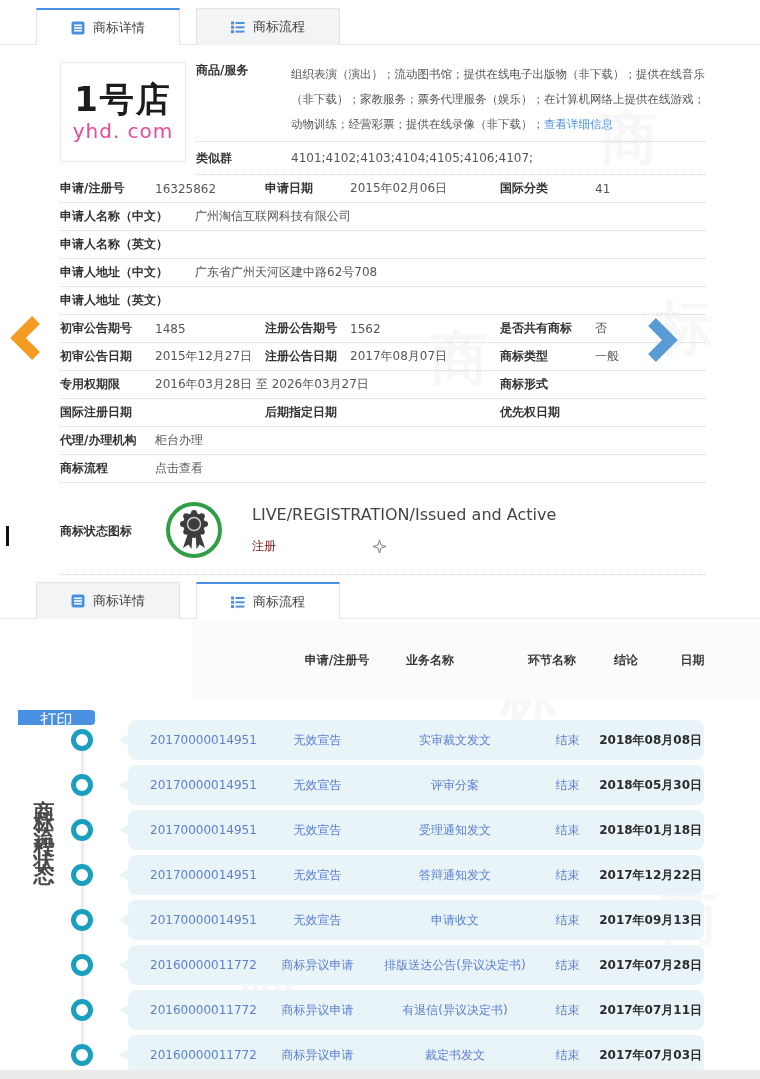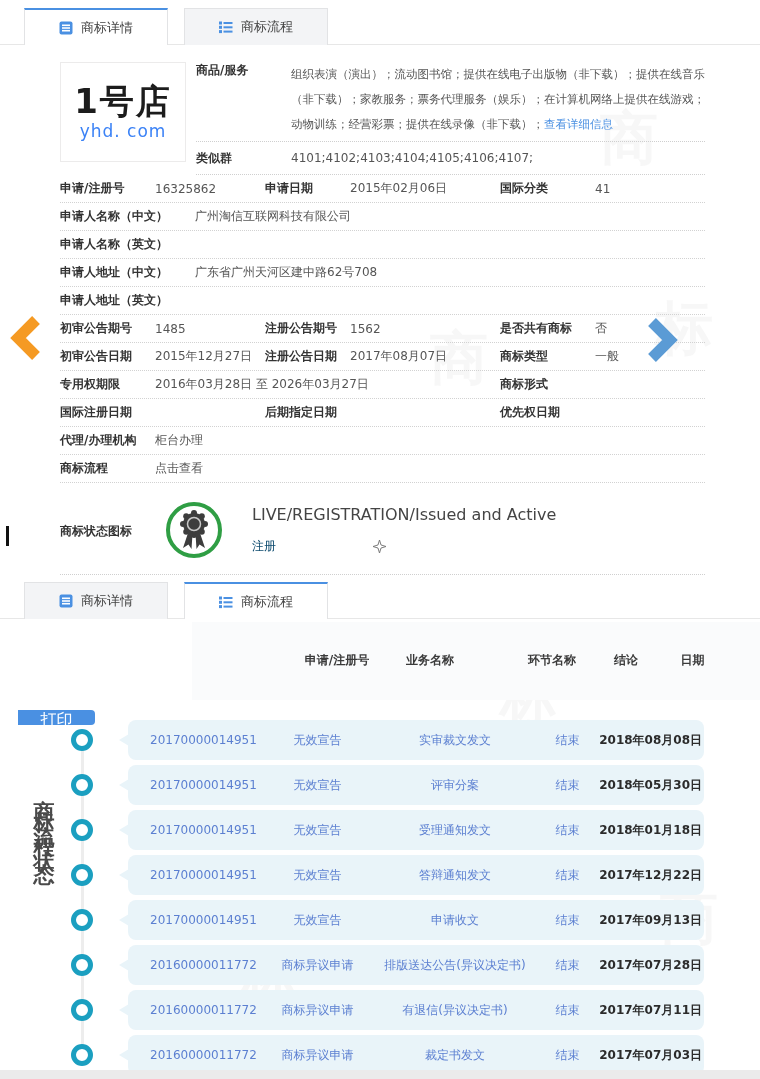--- a/index.html
+++ b/index.html
@@ -5,35 +5,35 @@
   * { margin:0; padding:0; box-sizing:border-box; }
   body { background:#fff; font-family:"DejaVu Sans","Liberation Sans",sans-serif; }
   .page { position:relative; width:760px; height:1079px; background:#fff; overflow:hidden; }
 
   
   .wm { position:absolute; font-size:58px; color:#555; opacity:0.045; font-weight:bold; pointer-events:none; }
 
   .cursor-artifact { position:absolute; left:6px; top:526px; width:3px; height:20px; background:#111; }
 
   
-  .tabbar { position:relative; display:flex; gap:16px; padding-left:24px; height:37px; }
+  .tabbar { position:relative; display:flex; gap:16px; padding-left:36px; height:37px; }
   .tabbar:after { content:""; position:absolute; left:0; right:0; bottom:0; border-bottom:1px solid #e7e7e7; }
   .tab { width:144px; height:37px; display:flex; align-items:center; justify-content:center; gap:8px;
          font-size:13px; color:#444; background:#f3f4f6; border:1px solid #e2e3e5; border-bottom:none; cursor:pointer; position:relative; z-index:2; }
   .tab.active { background:#fff; border-top:2px solid #4a90e2; }
   .tab .ticon { width:14px; height:14px; flex:0 0 auto; }
 
   
   .panel-detail { position:absolute; top:8px; left:0; right:0; height:568px; }
   .detail-body { position:absolute; top:48px; left:60px; width:645px; }
 
   .top-block { display:flex; }
   .logo-box { width:126px; height:100px; margin-top:6px; border:1px solid #ecebeb; display:flex; flex-direction:column; align-items:center; justify-content:center; background:#fff; }
   .logo-line1 { font-size:34px; font-weight:bold; color:#1c1c1c; letter-spacing:2px; line-height:1.1; }
-  .logo-line2 { font-size:17px; color:#3b82f6; letter-spacing:1px; }
+  .logo-line2 { font-size:20px; color:#ec4899; letter-spacing:1px; }
   .top-rows { flex:1; margin-left:10px; }
   .goods-row { display:flex; padding:6px 0 4px 0; border-bottom:1px dotted #cfcfcf; min-height:82px; }
   .similar-row { display:flex; align-items:center; height:33px; border-bottom:1px dotted #cfcfcf; }
   .flabel { font-size:12px; font-weight:bold; color:#333; }
   .goods-row .flabel, .similar-row .flabel { flex:0 0 95px; }
   .goods-text { flex:1; font-size:11.5px; line-height:25px; color:#555; }
   .link { color:#4a90e2; text-decoration:none; cursor:pointer; }
   .similar-val { font-size:12px; color:#555; }
 
   .frow { display:flex; align-items:center; height:28px; border-bottom:1px dotted #d2d2d2; }
@@ -41,21 +41,21 @@
   .lc2 { flex:0 0 85px; }  .vc2 { flex:0 0 150px; }
   .lc3 { flex:0 0 95px; }  .vc3 { flex:1; }
   .vwide { flex:0 0 345px; }
   .fval { font-size:12px; color:#555; }
 
   .status-row { position:relative; height:92px; border-bottom:1px dotted #cfcfcf; }
   .status-row .flabel { position:absolute; left:0; top:40px; }
   .badge { position:absolute; left:105px; top:16px; }
   .status-texts { position:absolute; left:192px; top:22px; }
   .status-line1 { font-size:16px; color:#444; }
-  .status-line2 { font-size:12px; color:#0c4a6e; margin-top:14px; display:flex; align-items:center; gap:97px; }
+  .status-line2 { font-size:12px; color:#7f1d1d; margin-top:14px; display:flex; align-items:center; gap:97px; }
 
   .nav-arrow { position:absolute; cursor:pointer; }
   .nav-left  { left:8px;  top:306px; }
   .nav-right { left:644px; top:308px; }
 
   
   .panel-process { position:absolute; top:582px; left:0; right:0; height:497px; }
   .info-box { position:absolute; left:18px; top:40px; width:184px; height:78px; background:#f5f6f8; display:flex; flex-direction:column; align-items:center; justify-content:center; gap:5px; }
   .info-title { font-size:12.5px; color:#4a90e2; cursor:pointer; }
   .info-line { font-size:11.5px; color:#555; }

